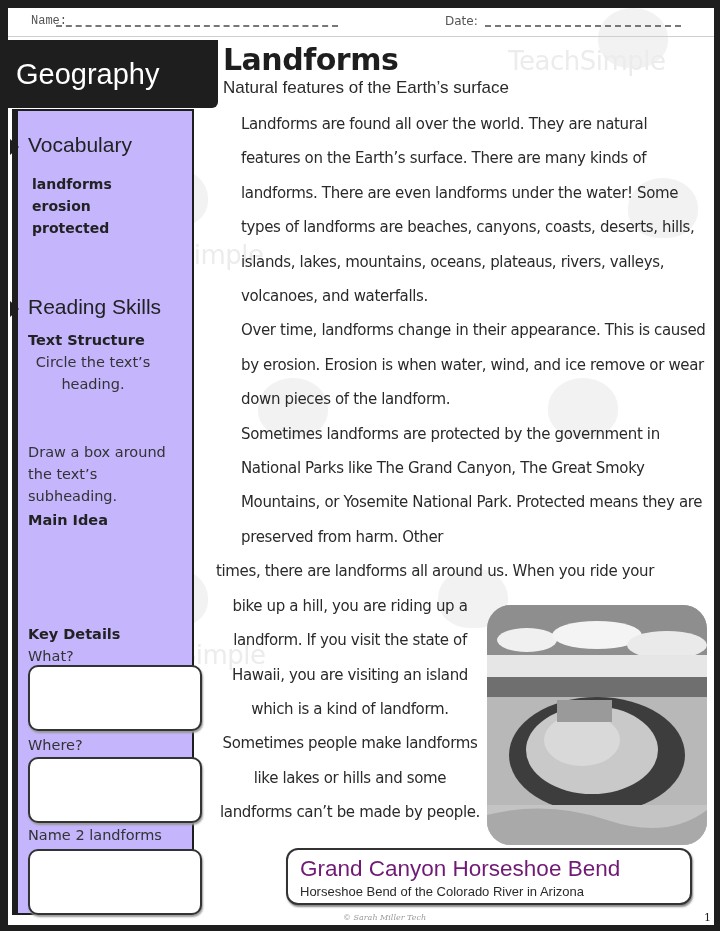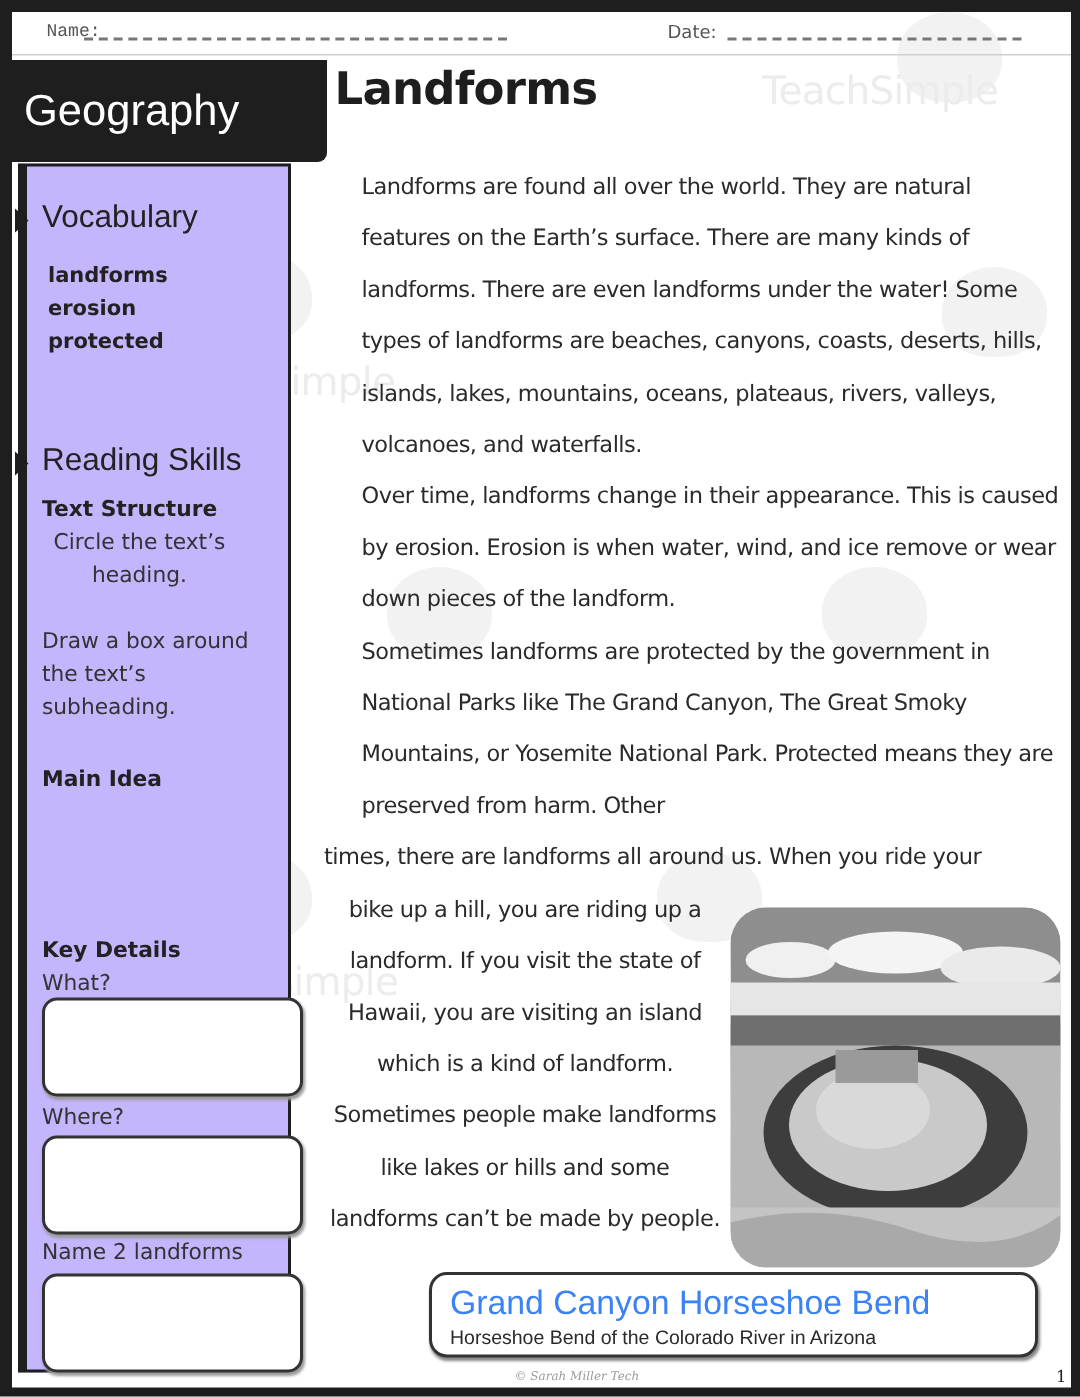--- a/index.html
+++ b/index.html
@@ -92,21 +92,21 @@
     border-radius: 24px; overflow: hidden;
     background: linear-gradient(#9a9a9a 0%, #d8d8d8 18%, #f2f2f2 24%, #bcbcbc 30%, #7a7a7a 34%, #a8a8a8 45%, #c7c7c7 60%, #b0b0b0 75%, #d0d0d0 100%);
   }
   .photo svg { width: 100%; height: 100%; display: block; }
 
   .caption-box {
     position: absolute; left: 278px; top: 840px; width: 406px; height: 57px;
     border: 2px solid #333; border-radius: 12px; background: #fff;
     box-shadow: 1px 2px 2px #888; box-sizing: border-box;
   }
-  .caption-title { position: absolute; left: 12px; top: 6px; font-size: 22.5px; color: #3b82f6; font-family: "Liberation Sans", sans-serif; }
+  .caption-title { position: absolute; left: 12px; top: 6px; font-size: 22.5px; color: #701a75; font-family: "Liberation Sans", sans-serif; }
   .caption-sub { position: absolute; left: 12px; top: 34px; font-size: 13px; color: #2a2a2a; font-family: "Liberation Sans", sans-serif; }
   .copyright { position: absolute; left: 335px; top: 905px; font-size: 8px; color: #9a9a9a; font-family: "DejaVu Serif", serif; font-style: italic; }
   .page-num { position: absolute; left: 696px; top: 903px; font-size: 11px; color: #222; font-family: "DejaVu Serif", serif; }
 </style>
 </head>
 <body>
 
 <div class="page">
 
   <div class="wm-owl" style="left:590px;top:0px;"></div>
@@ -123,38 +123,39 @@
 
   <div class="name-row">
     <span class="name-label">Name:</span>
     <span class="name-line"></span>
     <span class="date-label">Date:</span>
     <span class="date-line"></span>
   </div>
 
   <div class="geo-banner">Geography</div>
   <div class="title">Landforms</div>
+  <div class="subtitle">Natural features of the Earth’s surface</div>
 
   <div class="sidebar">
     <div class="arrow" style="top:28px;"></div>
     <div class="sec-title" style="top:22px;">Vocabulary</div>
     <div class="vocab-list">
       <div>landforms</div>
       <div>erosion</div>
       <div>protected</div>
     </div>
 
     <div class="arrow" style="top:190px;"></div>
     <div class="sec-title" style="top:184px;">Reading Skills</div>
 
     <div class="rs-block" style="top:218px;">
       <b>Text Structure</b>
       <div style="width:130px;text-align:center;">Circle the text’s heading.</div>
       <div style="height:22px;"></div>
-      <div style="width:150px;">Draw a box around the text’s subheading.</div>
+      <div style="width:150px;margin-top:24px;">Draw a box around the text’s subheading.</div>
     </div>
 
     <div class="rs-block" style="top:398px;">
       <b>Main Idea</b>
     </div>
 
     <div class="rs-block" style="top:512px;">
       <b>Key Details</b>
       <div>What?</div>
     </div>

